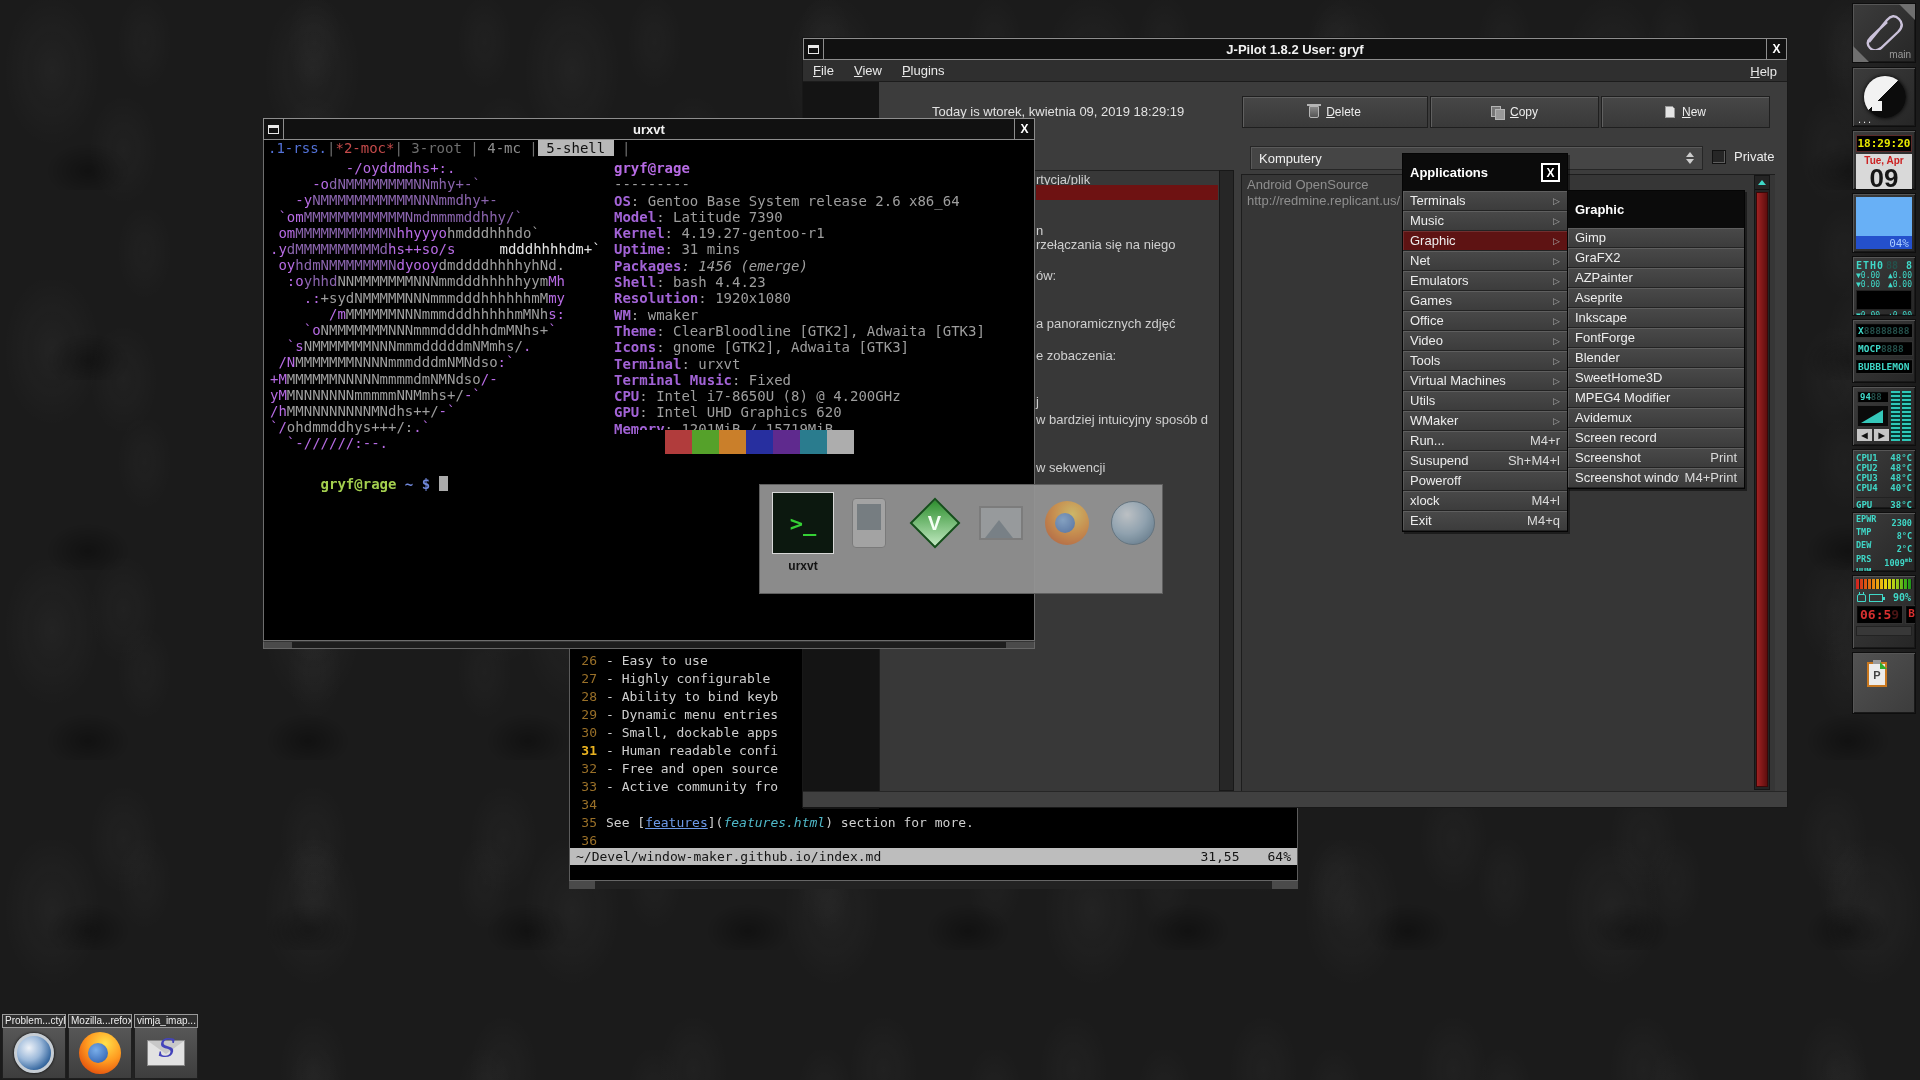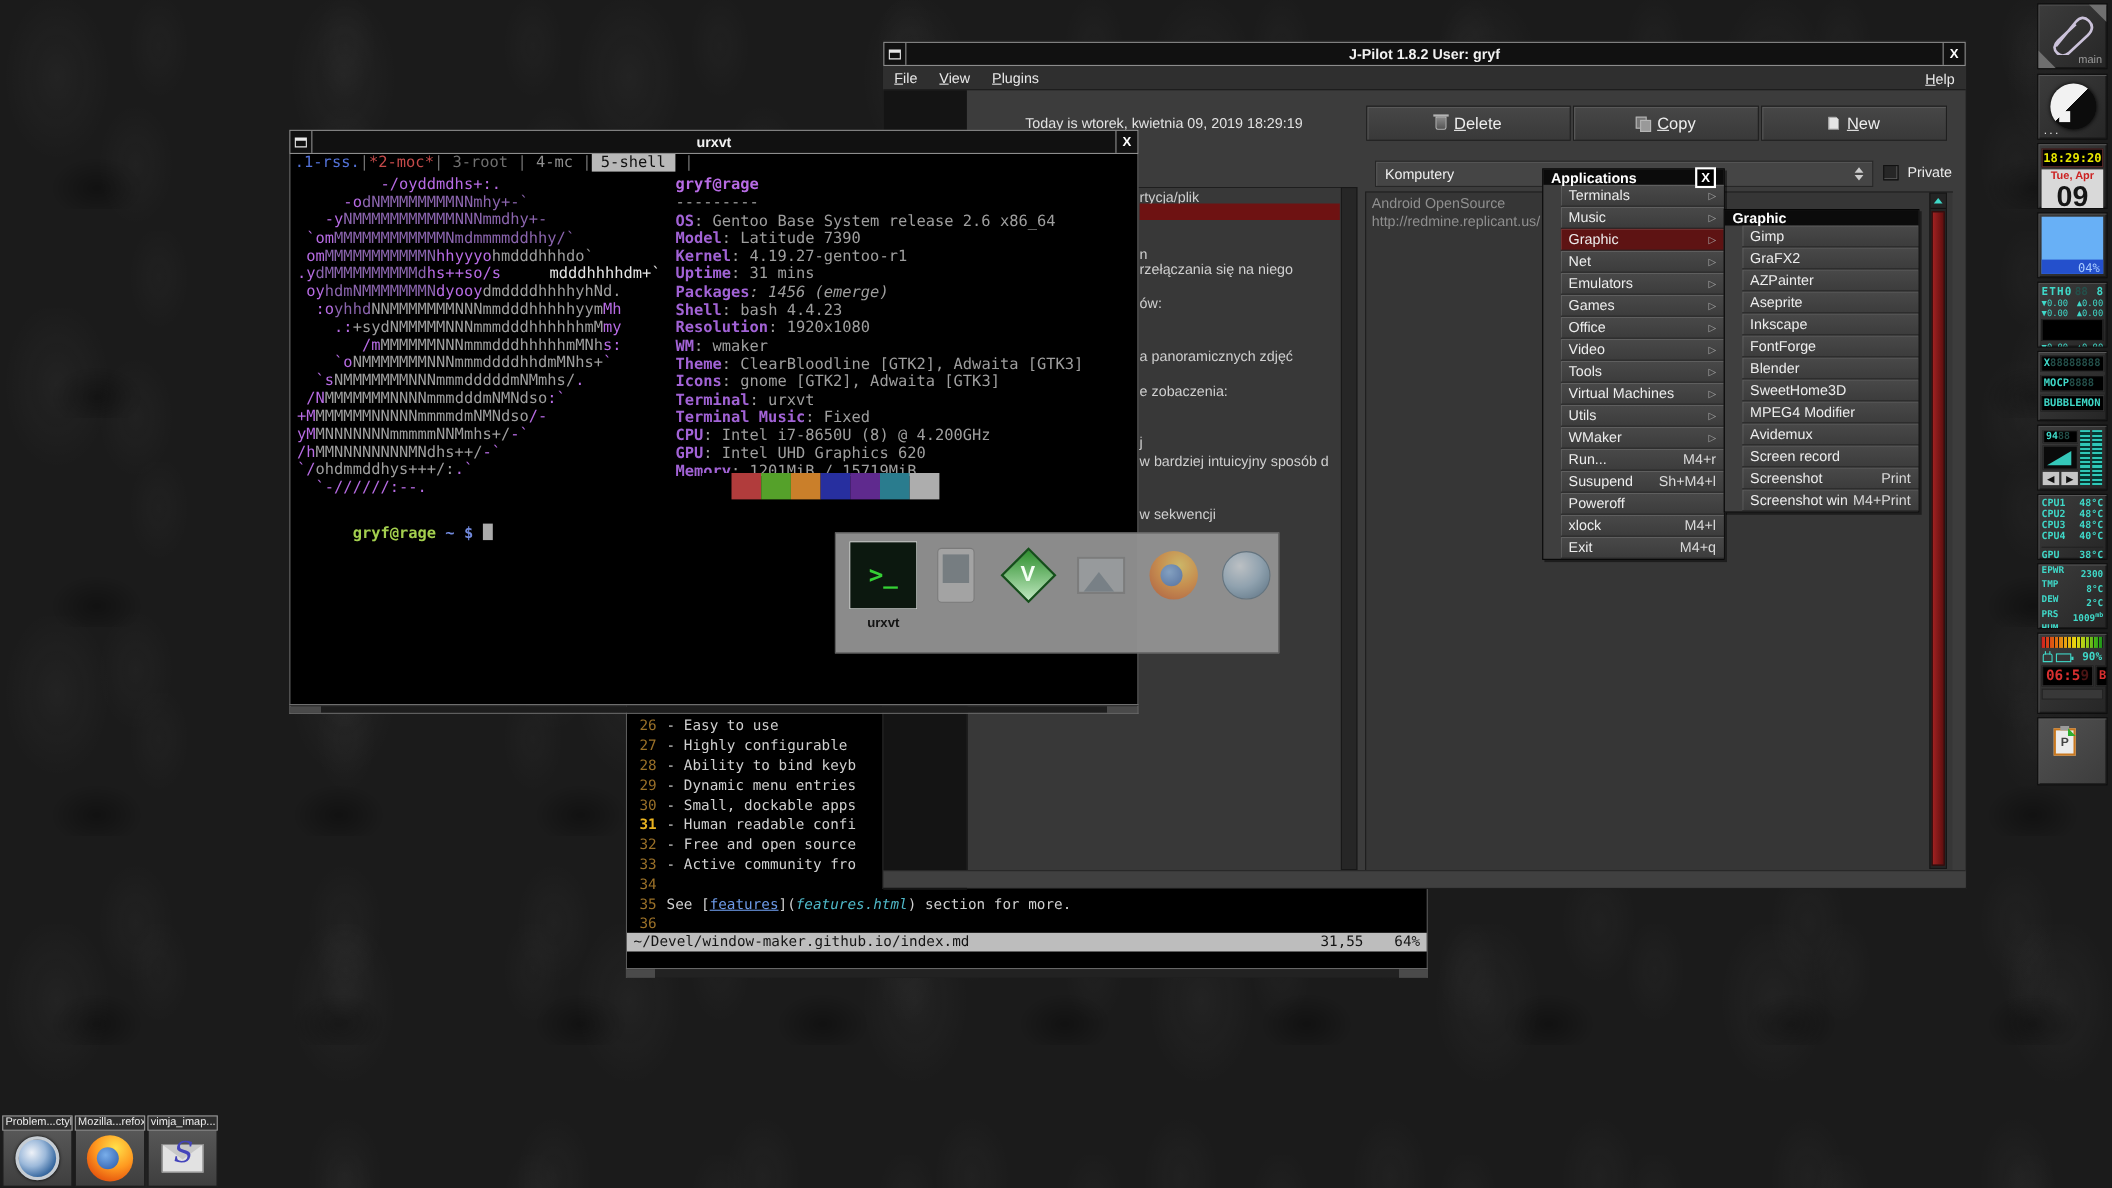--- a/index.html
+++ b/index.html
@@ -71,21 +71,21 @@
     display:flex; align-items:center; gap:20px; padding:0 10px; color:#e9e9e9; font-size:13px; }
   #jp-appcol { position:absolute; left:0; top:44px; width:76px; height:727px; background:#141414; }
   .jp-appicon { position:absolute; left:12px; top:56px; width:42px; height:40px; border-radius:7px;
     background:radial-gradient(circle at 38% 32%, #c9c9c9, #8a8a8a 45%, #4e4e4e 80%);
     box-shadow: inset -2px -3px 4px rgba(0,0,0,.5); }
   .jp-appicon:before { content:""; position:absolute; left:7px; top:9px; width:26px; height:20px;
     border-radius:50%; border:3px solid #2c3a55; border-left-color:transparent; border-top-color:transparent;
     transform:rotate(24deg); }
   #jp-date { position:absolute; left:129px; top:66px; font-size:13px; color:#e2e2e2; white-space:nowrap; }
   .jp-btn { position:absolute; top:58px; height:32px; background:linear-gradient(#474747,#393939);
-    border:1px solid #1f1f1f; box-shadow: inset 1px 1px 0 #606060; color:#ededed; font-size:15px;
+    border:1px solid #1f1f1f; box-shadow: inset 1px 1px 0 #606060; color:#ededed; font-size:12px;
     display:flex; align-items:center; justify-content:center; gap:7px; font-family:inherit; }
   .icon-trash { width:10px; height:12px; border:1px solid #b5b5b5; border-radius:0 0 2px 2px; position:relative;
     background:linear-gradient(#888,#555); }
   .icon-trash:before { content:""; position:absolute; left:-3px; top:-3px; width:14px; height:2px; background:#b5b5b5; }
   .icon-copy { width:12px; height:12px; position:relative; }
   .icon-copy:before, .icon-copy:after { content:""; position:absolute; width:8px; height:9px;
     border:1px solid #b5b5b5; background:#777; }
   .icon-copy:before { left:0; top:0; } .icon-copy:after { left:4px; top:3px; background:#999; }
   .icon-newpage { width:10px; height:12px; background:#e4e4e4; border:1px solid #999;
     clip-path:polygon(0 0, 70% 0, 100% 25%, 100% 100%, 0 100%); }
@@ -113,27 +113,27 @@
     background:#242424; border:1px solid #151515; }
   #jp-rscroll .arrowbox { height:14px; border-bottom:1px solid #111; display:flex; align-items:center; justify-content:center; }
   #jp-rscroll .arrowbox i { width:0;height:0;border-left:4px solid transparent;border-right:4px solid transparent;border-bottom:5px solid #3fd8c8; }
   #jp-rscroll .thumb { position:absolute; left:1px; right:1px; top:16px; bottom:2px;
     background:linear-gradient(90deg,#a02222,#5f0e0e); border:1px solid #3a0808; }
   #jp-bottom { position:absolute; left:0; bottom:0; width:100%; height:16px; background:#404040; border-top:1px solid #262626; }
 
   
   .wmenu { position:absolute; width:166px; background:#3f3f3f; border:1px solid #050505;
     box-shadow:2px 2px 0 rgba(0,0,0,.45); z-index:7; }
-  .wmenu-title { height:14px; background:#0b0b0b; color:#fff; font-weight:bold; font-size:13px;
+  .wmenu-title { height:37px; background:#0b0b0b; color:#fff; font-weight:bold; font-size:13px;
     display:flex; align-items:center; padding:0 7px; }
   .wmenu-close { margin-left:auto; width:19px; height:19px; border:2px solid #fff; background:#000;
     color:#fff; font-weight:bold; font-size:12px; display:flex; align-items:center; justify-content:center; }
   .menu-item { height:20px; display:flex; align-items:center; padding:0 7px; font-size:13px; color:#ededed;
     background:linear-gradient(#494949,#3c3c3c); border-bottom:1px solid #232323;
-    box-shadow: inset 1px 1px 0 rgba(255,255,255,.12); white-space:nowrap;margin-left:16px; }
+    box-shadow: inset 1px 1px 0 rgba(255,255,255,.12); white-space:nowrap; }
   .menu-item.sel { background:#5e1313; }
   .mi-label { flex:1; overflow:hidden; }
   .mi-shortcut { color:#dadada; margin-left:6px; }
   .mi-arrow { display:none; color:#a8a8a8; font-size:9px; margin-left:5px; }
   .mi-arrow.show { display:block; }
   #apps-menu { left:1402px; top:153px; }
   #graphic-menu { left:1567px; top:190px; width:178px; }
 
   
   #icon-panel { position:absolute; left:759px; top:484px; width:404px; height:110px; z-index:6;

